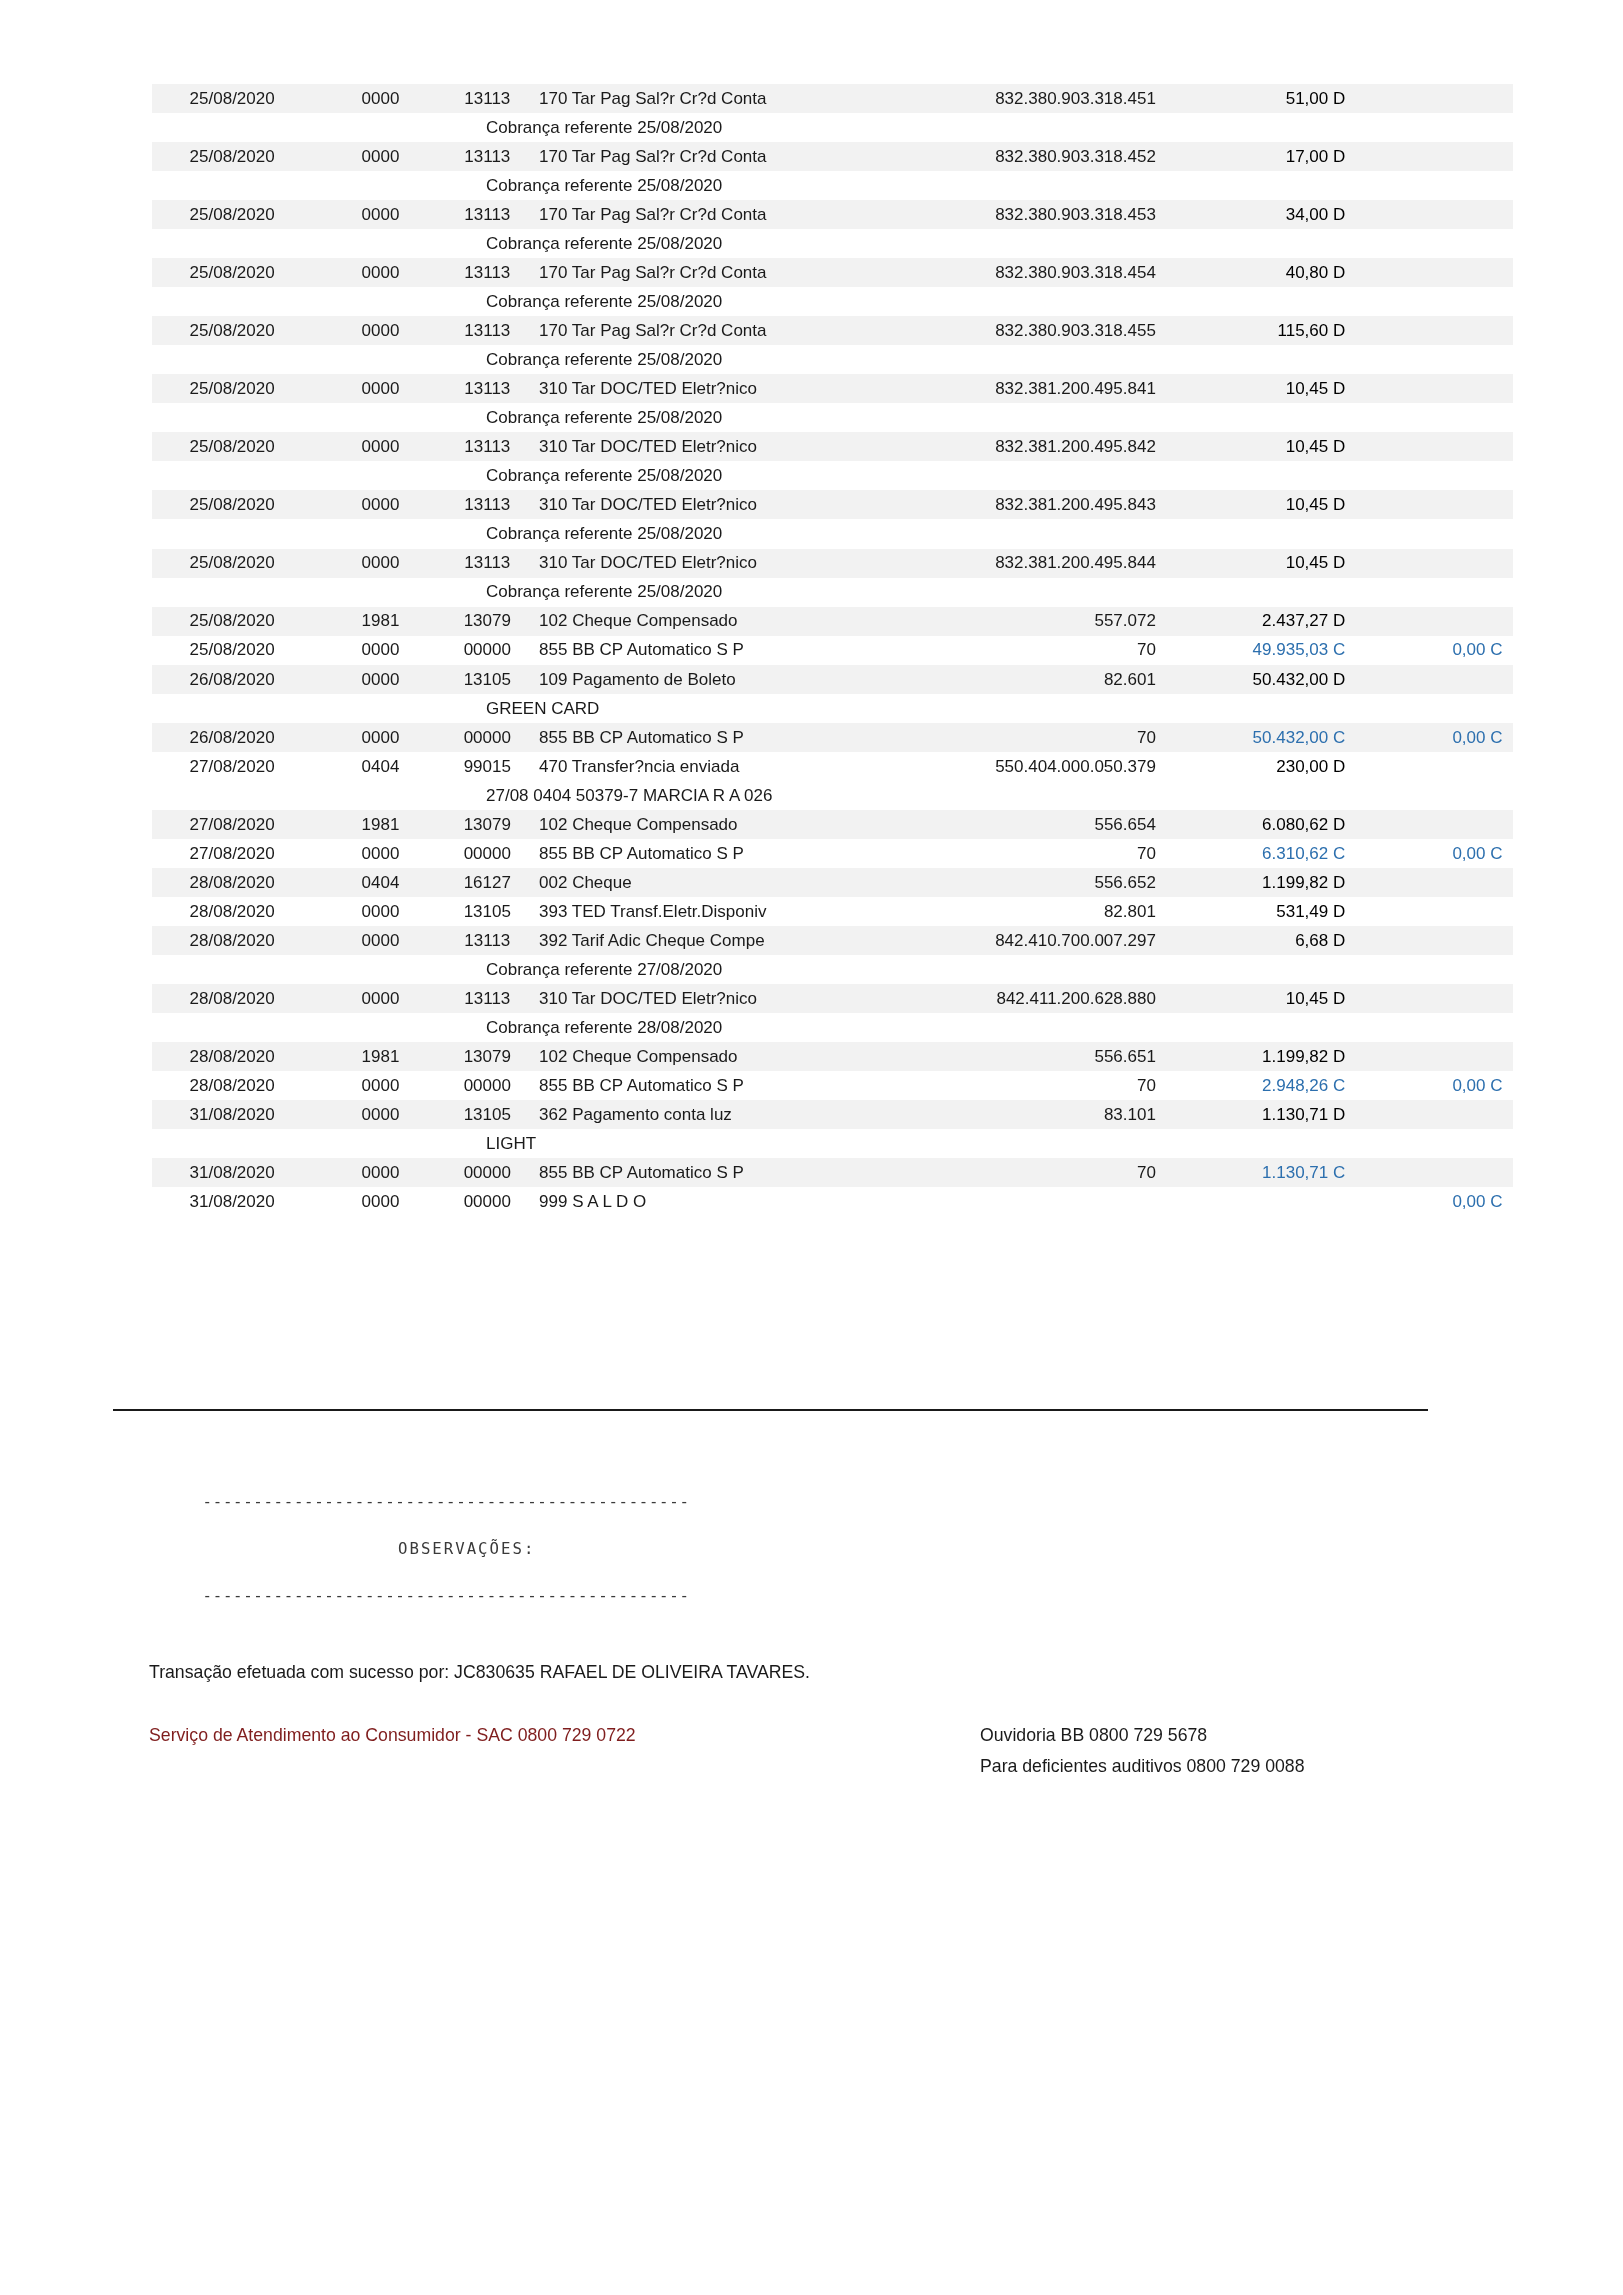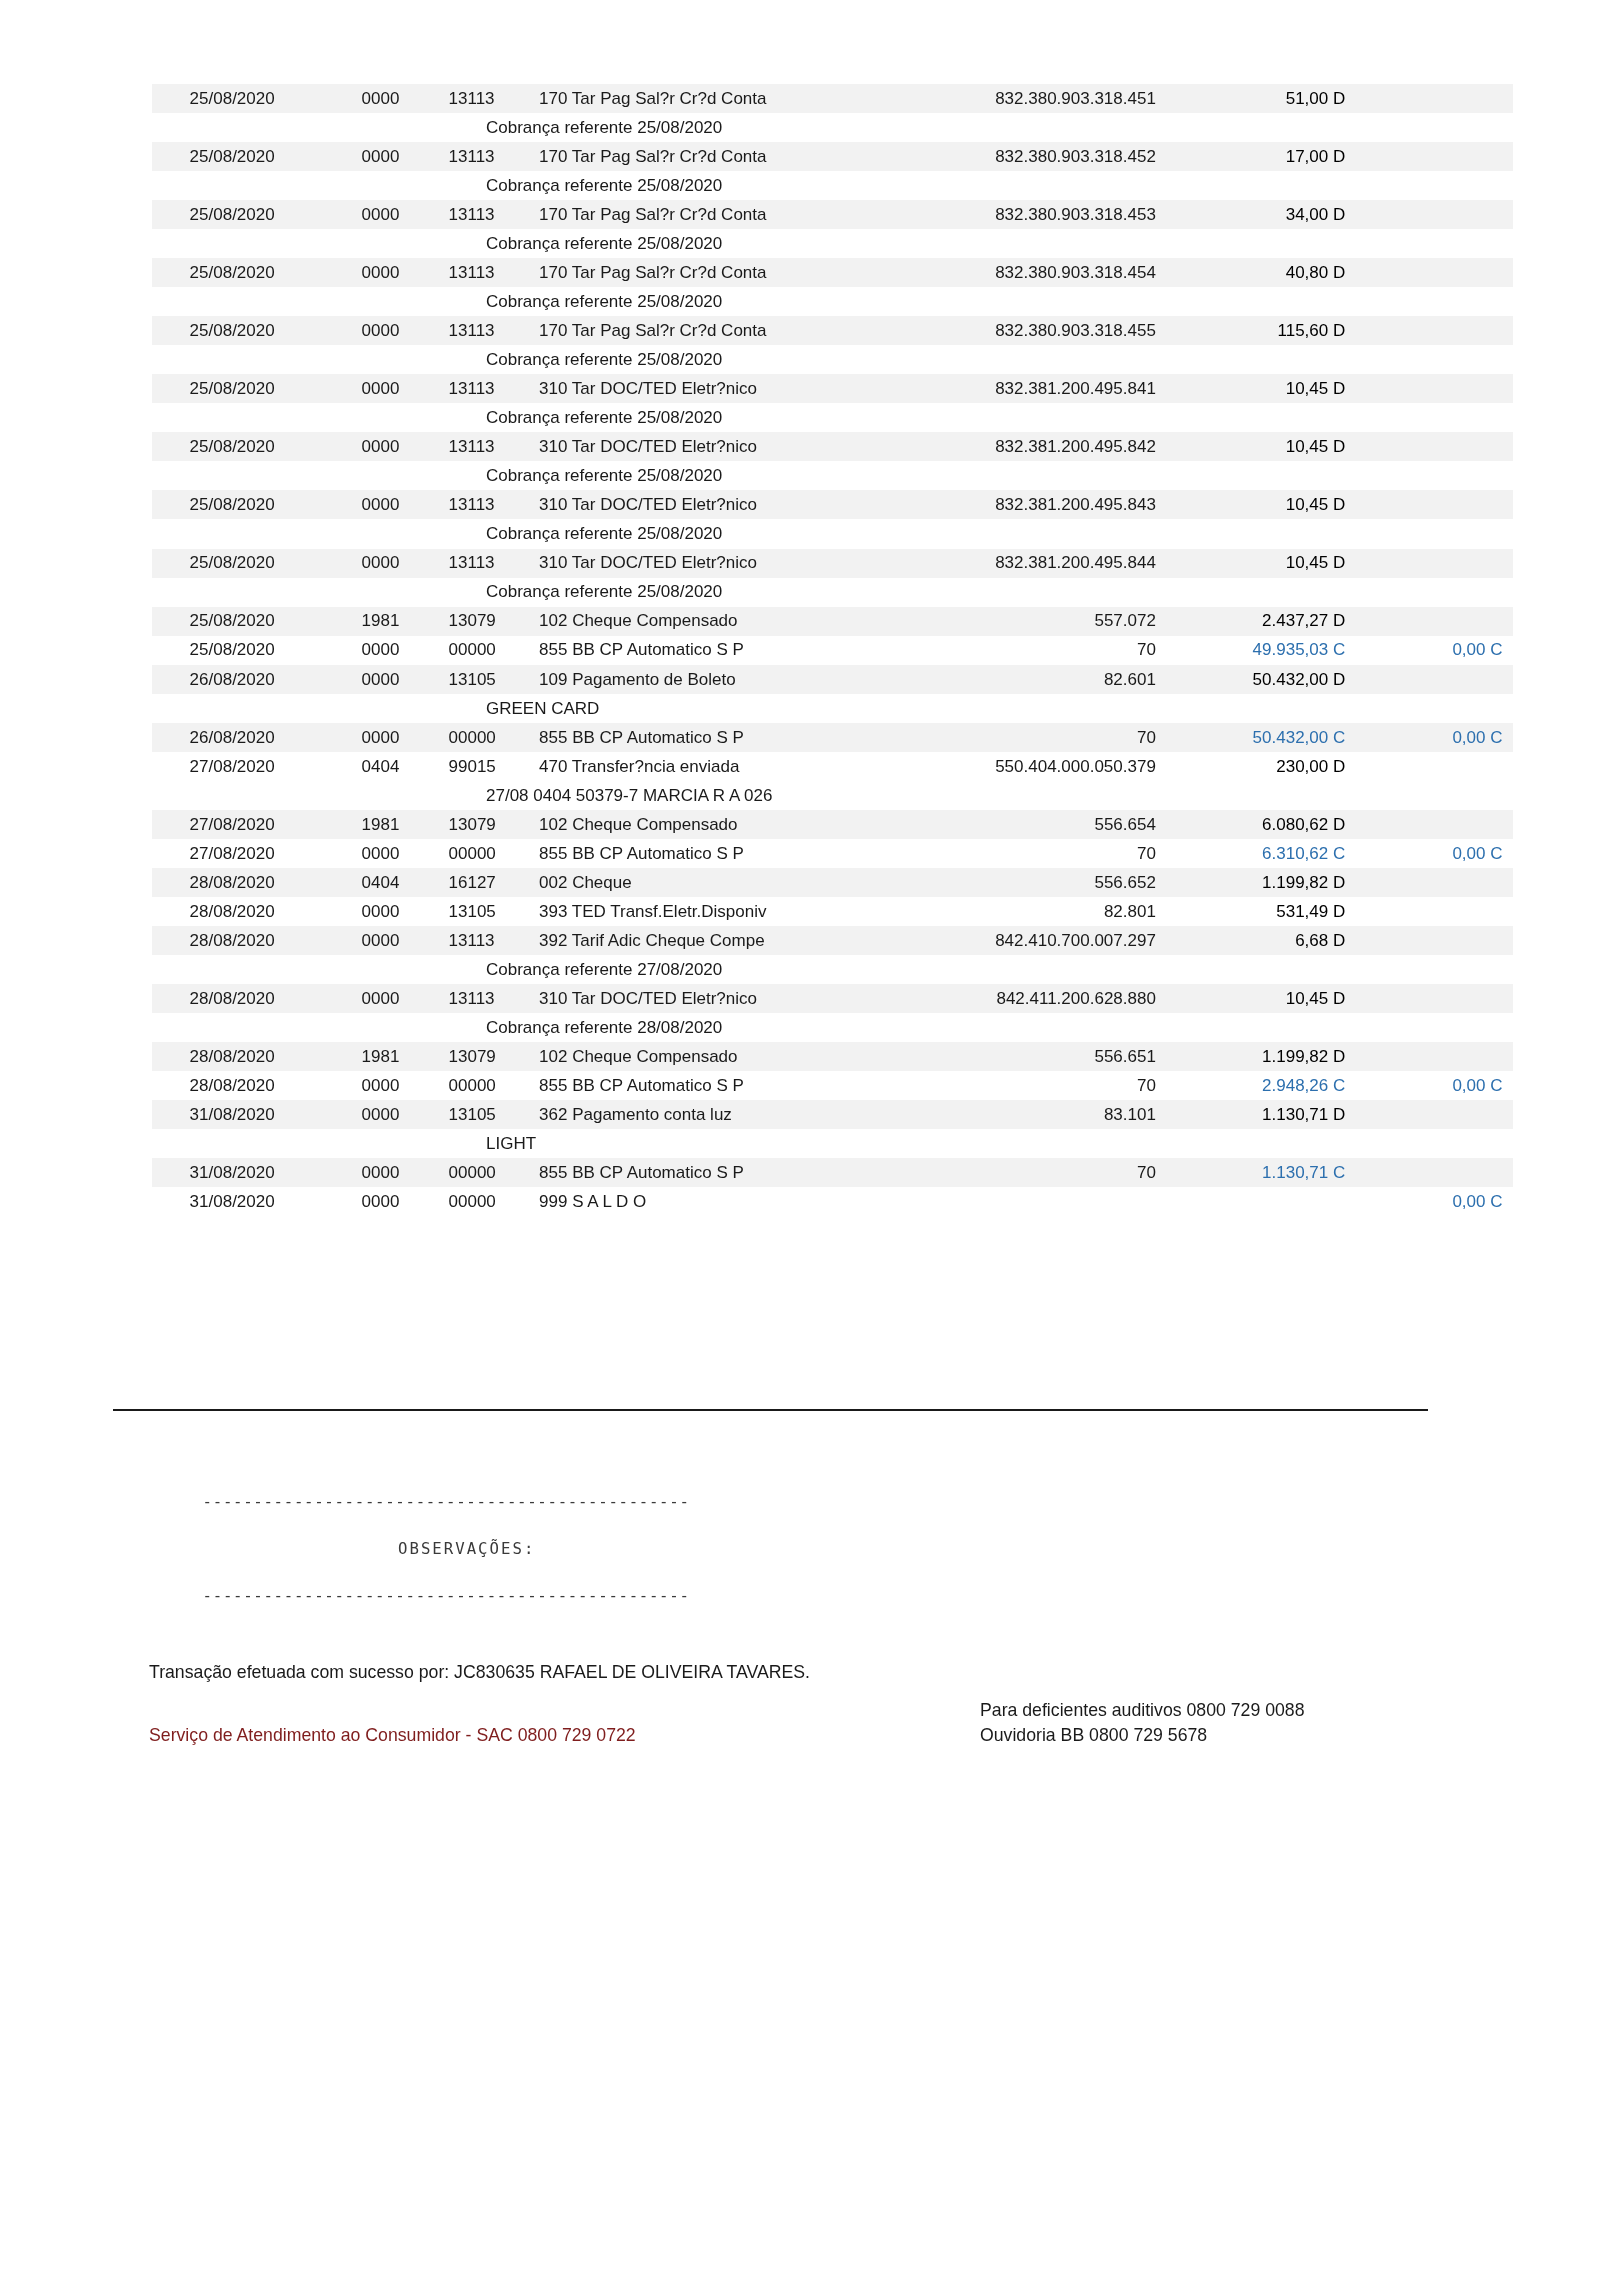--- a/index.html
+++ b/index.html
@@ -35,21 +35,21 @@
   .stmt td {
     padding: 3.9px 0 3.9px 0;
     vertical-align: top;
     white-space: nowrap;
   }
   .row-shade td {
     background: #f2f2f2;
   }
   .c-date   { width: 164px; text-align: center; }
   .c-ag     { width: 141px; text-align: center; }
-  .c-lote   { width: 79px; text-align: left; padding-right: 6.5px !important; }
+  .c-lote   { width: 79px; text-align: center; padding-right: 6.5px !important; }
   .c-hist   { width: 366px; text-align: left; padding-left: 6.5px !important; }
   .c-doc    { width: 262px; text-align: right; padding-right: 3.9px !important; }
   .c-val    { width: 190px; text-align: right; padding-right: 5.2px !important; }
   .c-saldo  { width: 157px; text-align: right; padding-right: 10.5px !important; }
 
   .v-d { color: #000000; margin-top: 6px; }
   .v-c { color: #2c6fae; }
   .s-c { color: #2c6fae; }
 
   .desc-cell {
@@ -107,21 +107,21 @@
   .ouv {
     position: absolute;
     left: 980px;
     top: 1725px;
     font-size: 17.7px;
     color: #1a1a1a;
   }
   .ouv2 {
     position: absolute;
     left: 980px;
-    top: 1700px;
+    top: 1756px;
     font-size: 17.7px;
     color: #1a1a1a;
   }
 </style>
 </head>
 <body>
 
 <div class="page">
 
   <table class="stmt">

